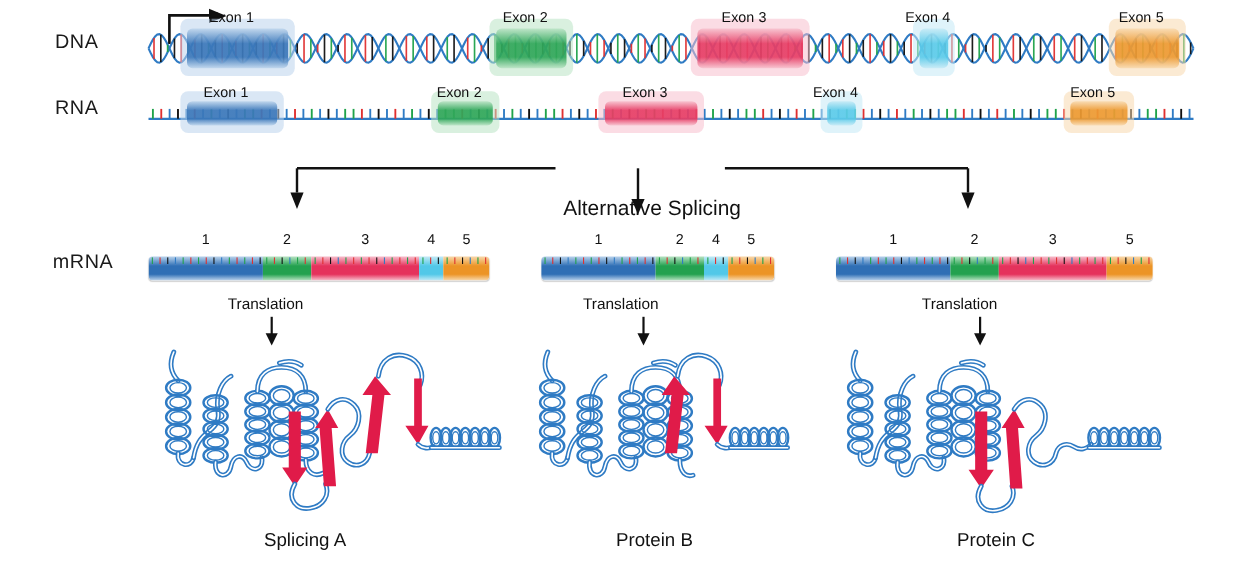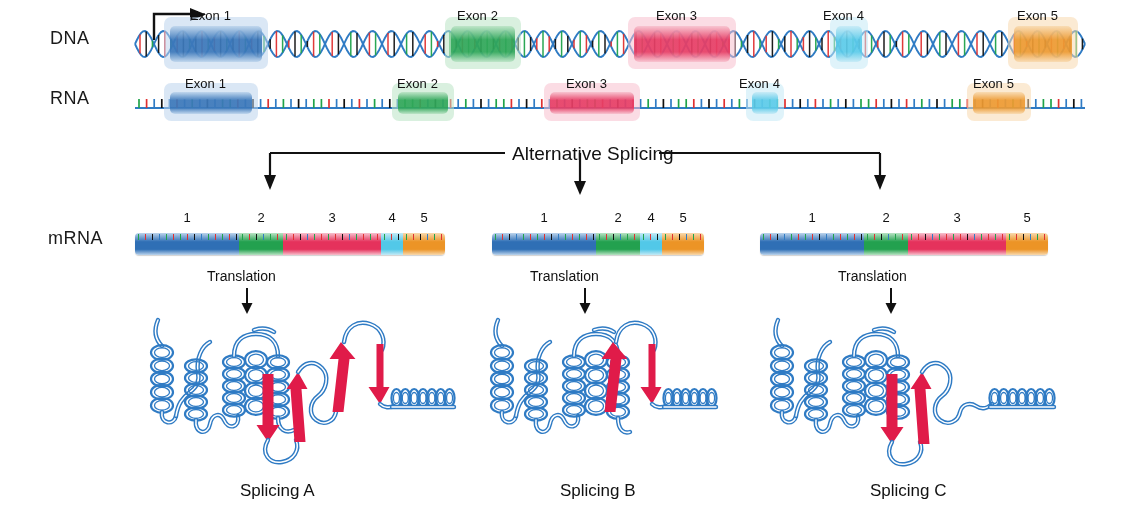--- a/index.html
+++ b/index.html
@@ -22,21 +22,21 @@
   
   .exon-cyl{position:absolute;border-radius:5px;}
 
   
   .mrna{position:absolute;height:22px;border-radius:4px;overflow:hidden;
         display:flex;box-shadow:0 1px 1px rgba(0,0,0,.18);}
   .mrna .seg{height:100%;position:relative;}
   .mrna-num{position:absolute;font-size:13px;color:#111;text-align:center;}
 
   
-  .splice-title{position:absolute;font-size:19px;color:#111;white-space:nowrap;}
+  .splice-title{position:absolute;font-size:19px;color:#111;white-space:nowrap;margin-top:36px;}
   .translation{position:absolute;font-size:14px;color:#111;white-space:nowrap;}
   .protein-name{position:absolute;font-size:17px;color:#111;white-space:nowrap;}
 
   svg{overflow:visible;}
 </style>
 </head>
 <body>
 
 <div id="stage">
 
@@ -870,17 +870,17 @@
         <ellipse cx="272.2857142857143" cy="86" rx="3.1085714285714285" ry="5.5" fill="none" stroke="#2f7bc4" stroke-width="1.3"></ellipse>
         <ellipse cx="281.4285714285714" cy="86" rx="5.12" ry="9" fill="none" stroke="#2f7bc4" stroke-width="2.2"></ellipse>
         <ellipse cx="281.4285714285714" cy="86" rx="3.1085714285714285" ry="5.5" fill="none" stroke="#2f7bc4" stroke-width="1.3"></ellipse>
       </g>
       <path d="M222,95 L286,95" fill="none" stroke="#2f7bc4" stroke-width="4.4" stroke-linecap="round" stroke-linejoin="round"></path>
       <path d="M222,95 L286,95" fill="none" stroke="#ffffff" stroke-width="1.5" stroke-linecap="round" stroke-linejoin="round"></path>
     </svg>
 
   <div id="protein-names">
       <div class="protein-name" style="left: 240px; top: 481px;">Splicing A</div>
-      <div class="protein-name" style="left: 560px; top: 481px;">Splicing B</div>
-      <div class="protein-name" style="left: 870px; top: 481px;">Splicing C</div>
+      <div class="protein-name" style="left: 560px; top: 481px;">Protein B</div>
+      <div class="protein-name" style="left: 870px; top: 481px;">Protein C</div>
     </div>
 
 </div>
 
 </body></html>

